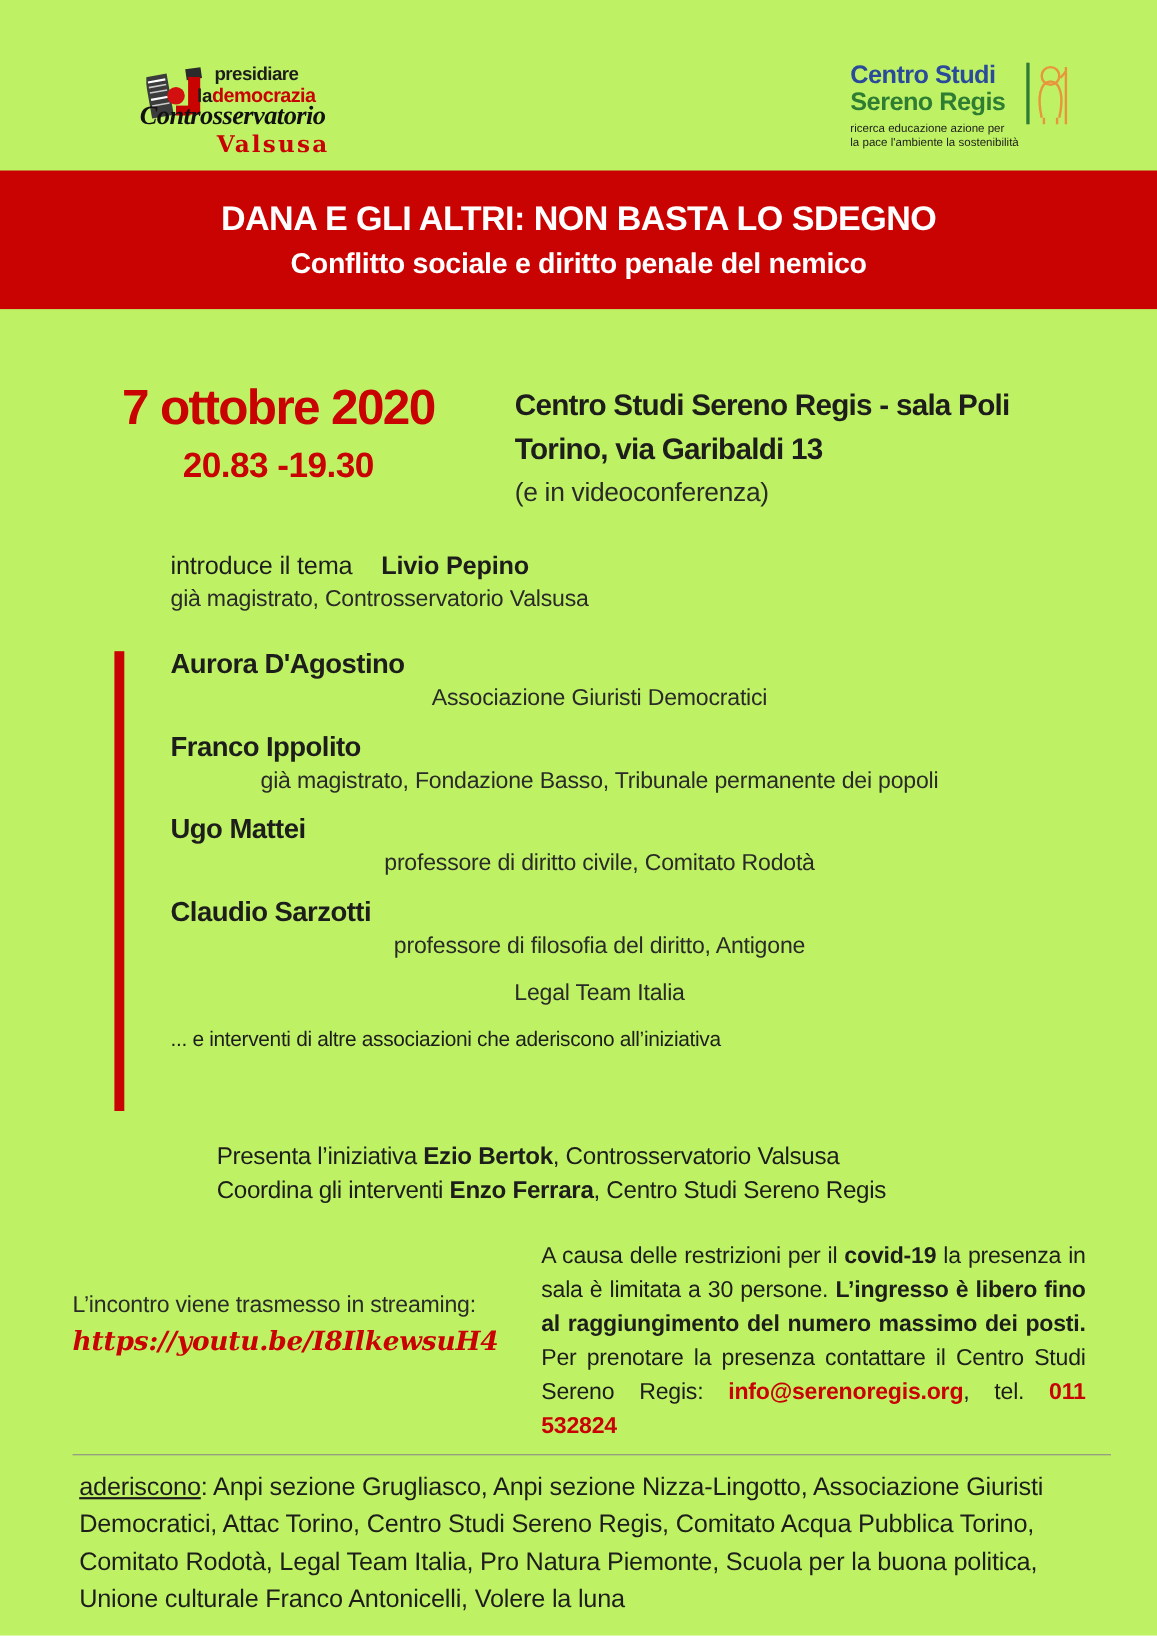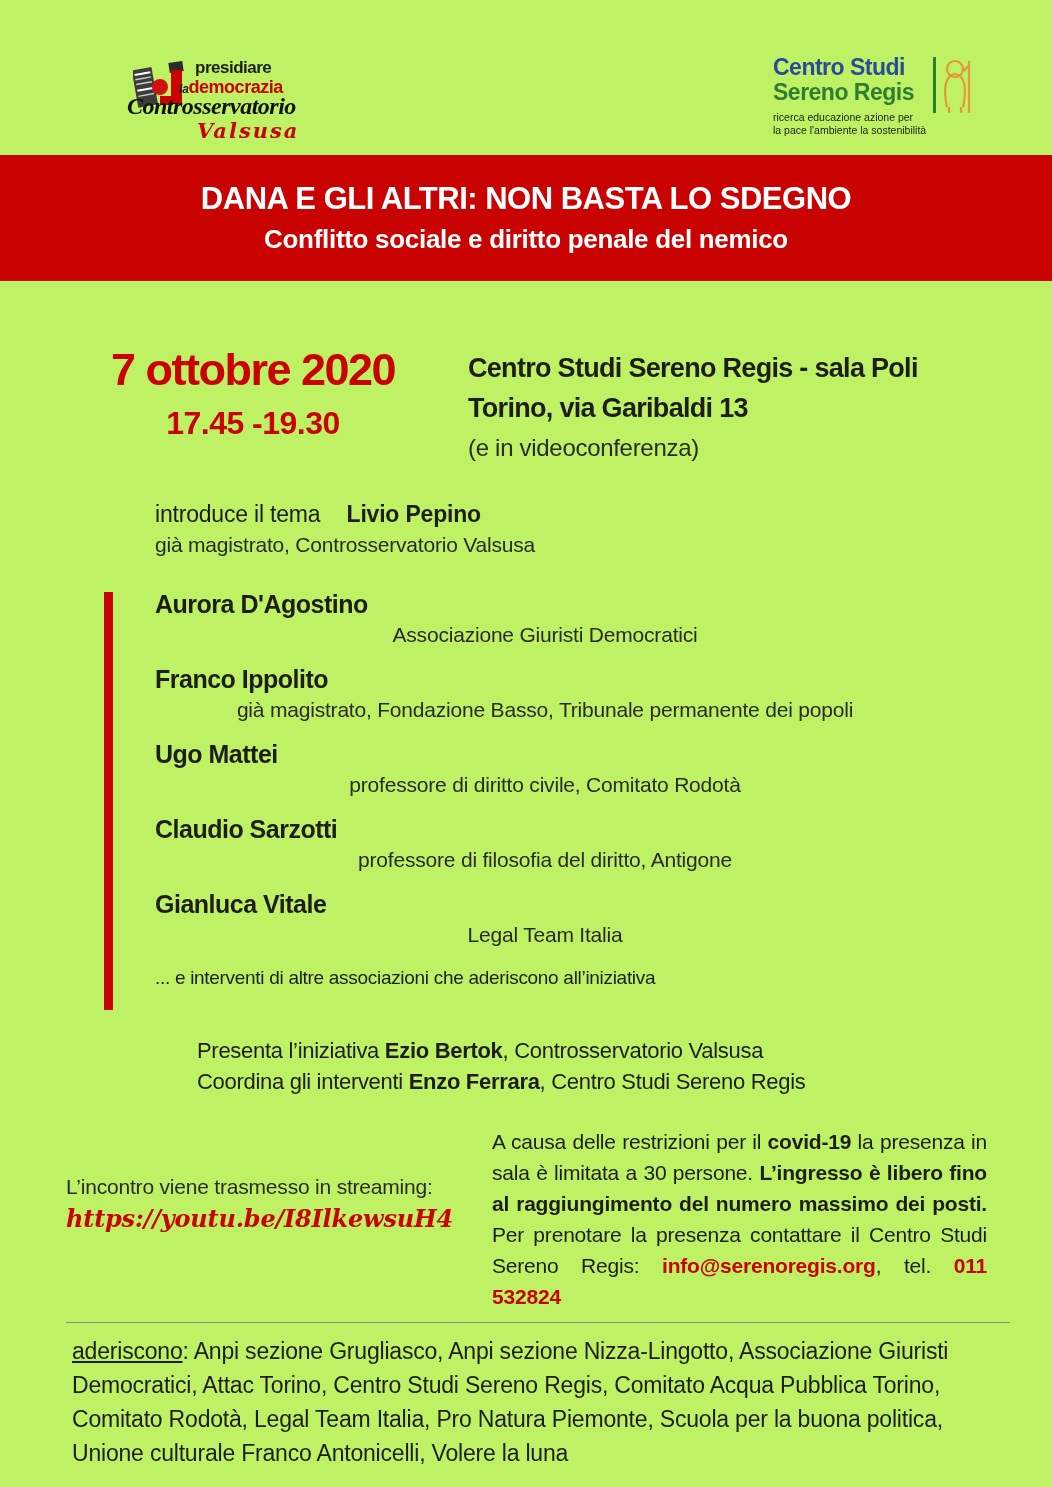--- a/index.html
+++ b/index.html
@@ -8,24 +8,24 @@
     font-family:"Liberation Sans", sans-serif; color:#1d1d1b; overflow:hidden;
     letter-spacing:-0.2px;
   }
   .abs { position:absolute; }
 
   
   .logo-left { left:133px; top:56px; width:200px; height:90px; }
   .ll-icon { position:absolute; left:0; top:4px; }
   .ll-presidiare { position:absolute; left:62px; top:2px; font-size:17px; font-weight:bold; color:#1d1d1b; letter-spacing:-0.5px; }
   .ll-lade { position:absolute; left:46px; top:21px; white-space:nowrap; }
-  .ll-la { font-size:12px; color:#1d1d1b; font-weight:bold;font-style:italic; }
+  .ll-la { font-size:17px; color:#1d1d1b; font-weight:bold; }
   .ll-democrazia { font-size:18px; color:#c80302; font-weight:bold; letter-spacing:-0.5px; }
   .ll-contro { position:absolute; left:-6px; top:37px; font-family:"Liberation Serif", serif; font-style:italic; font-weight:bold; font-size:24px; color:#111111; letter-spacing:-0.5px; white-space:nowrap; }
-  .ll-valsusa { position:absolute; left:64px; top:62px; font-family:"DejaVu Serif", serif; font-weight:bold; font-size:21px; color:#c80302; letter-spacing:2px;font-style:italic; }
+  .ll-valsusa { position:absolute; left:64px; top:62px; font-family:"DejaVu Serif", serif; font-weight:bold; font-size:21px; color:#c80302; letter-spacing:2px; }
 
   .logo-right { left:773px; top:55px; width:200px; height:85px; }
   .lr-line1 { font-size:23px; font-weight:bold; color:#2a4a9b; line-height:25px; letter-spacing:-0.5px; }
   .lr-line2 { font-size:23px; font-weight:bold; color:#2e7d33; line-height:25px; letter-spacing:-0.5px; }
   .lr-divider { position:absolute; left:160px; top:2px; width:3px; height:56px; background:#2e7d33; }
   .lr-figure { position:absolute; left:166px; top:0px; }
   .lr-tagline { position:absolute; left:0; top:56px; font-size:10.5px; font-weight:normal; color:#1d1d1b; line-height:13px; letter-spacing:0; white-space:nowrap; }
 
   
   .banner { left:0; top:155px; width:1052px; height:126px; background:#c80302; color:#ffffff; text-align:center; }
@@ -120,21 +120,21 @@
     </div>
   </div>
 
   <div class="abs banner">
     <div class="banner-title">DANA E GLI ALTRI: NON BASTA LO SDEGNO</div>
     <div class="banner-subtitle">Conflitto sociale e diritto penale del nemico</div>
   </div>
 
   <div class="abs date-block">
     <div class="date-line">7 ottobre 2020</div>
-    <div class="time-line">17.45 -19.30</div>
+    <div class="time-line">20.83 -19.30</div>
   </div>
 
   <div class="abs venue-block">
     <div class="venue-bold">Centro Studi Sereno Regis - sala Poli</div>
     <div class="venue-bold">Torino, via Garibaldi 13</div>
     <div class="venue-light">(e in videoconferenza)</div>
   </div>
 
   <div class="abs intro-block">
     <div class="intro-line1"><span>introduce il tema </span><span class="intro-name">Livio Pepino</span></div>
@@ -154,21 +154,20 @@
     </div>
     <div class="speaker">
       <div class="speaker-name">Ugo Mattei</div>
       <div class="speaker-role">professore di diritto civile, Comitato Rodotà</div>
     </div>
     <div class="speaker">
       <div class="speaker-name">Claudio Sarzotti</div>
       <div class="speaker-role">professore di filosofia del diritto, Antigone</div>
     </div>
     <div class="speaker">
-      <div class="speaker-name">Gianluca Vitale</div>
       <div class="speaker-role">Legal Team Italia</div>
     </div>
     <div class="speakers-footer">... e interventi di altre associazioni che aderiscono all’iniziativa</div>
   </div>
 
   <div class="abs organizers">
     <div><span>Presenta l’iniziativa </span><span class="org-name">Ezio Bertok</span><span>, Controsservatorio Valsusa</span></div>
     <div><span>Coordina gli interventi </span><span class="org-name">Enzo Ferrara</span><span>, Centro Studi Sereno Regis</span></div>
   </div>
 

